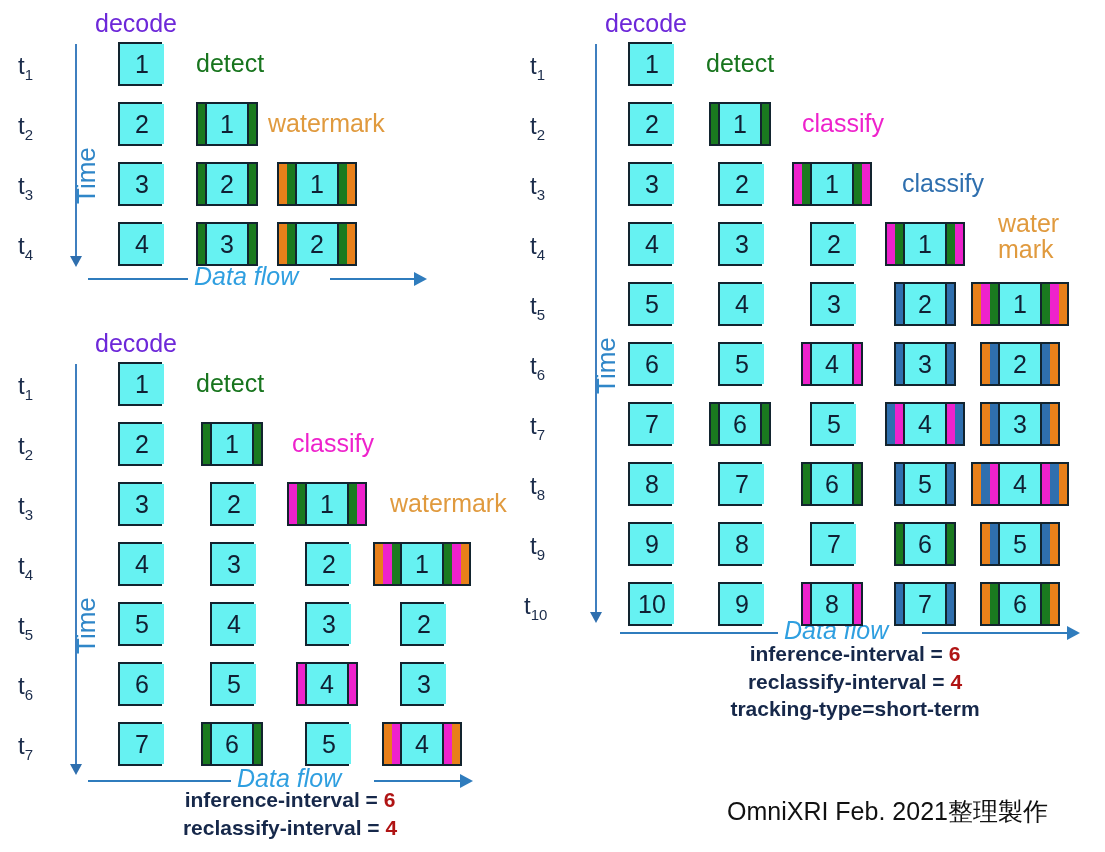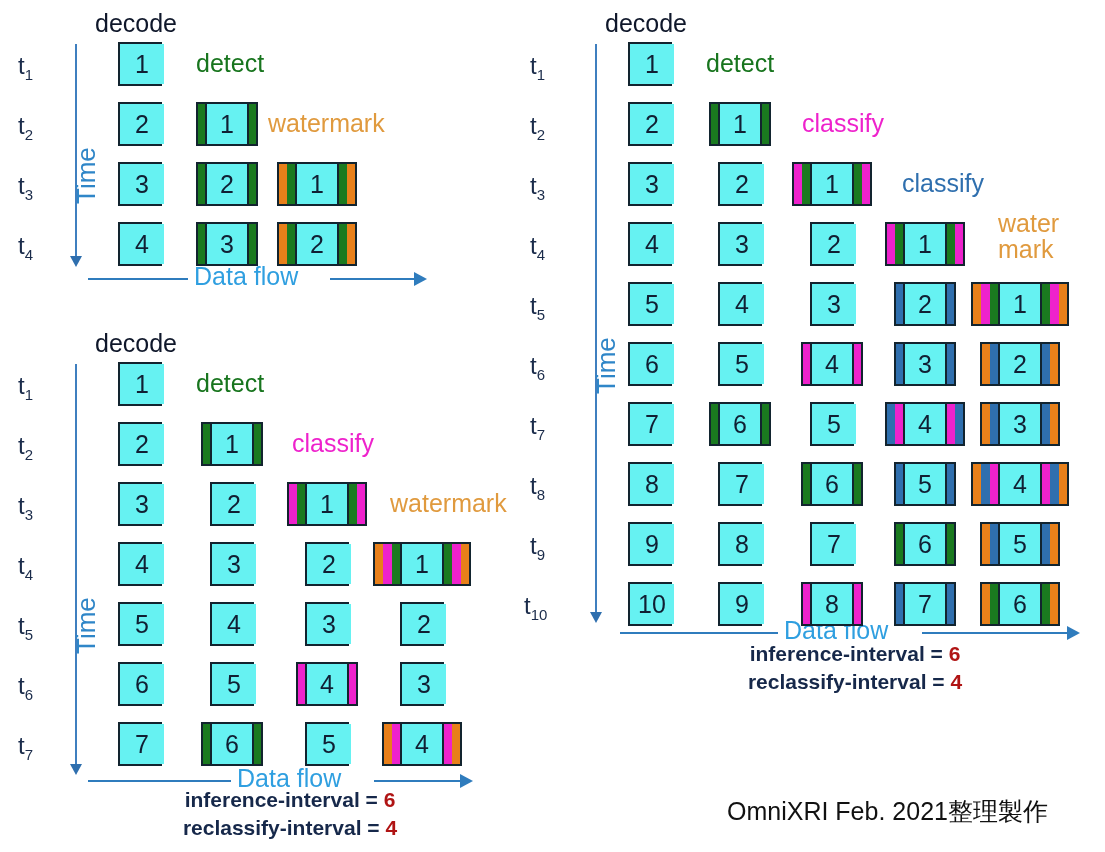--- a/index.html
+++ b/index.html
@@ -18,30 +18,30 @@
     border-top:11px solid #2f6fae;}
   .taxis .tlabel{position:absolute;color:#2f86c8;font-size:26px;
     transform:rotate(-90deg);transform-origin:left top;white-space:nowrap;}
 
   
   .tick{position:absolute;font-size:24px;color:#1a2b4a;white-space:nowrap;}
   .tick sub{font-size:15px;}
 
   
   .cap{position:absolute;font-size:25px;white-space:nowrap;line-height:1.05;}
-  .cap.decode{color:#0f172a;}
+  .cap.decode{color:#6d28d9;}
   .cap.detect{color:#18751e;}
   .cap.classify{color:#ee22cc;}
   .cap.tracking{color:#2f6fae;}
   .cap.watermark{color:#e09a3e;}
 
   
   .flow{position:absolute;height:26px;}
   .flow .seg{position:absolute;top:12px;height:2px;background:#2f7cbd;}
-  .flow .ftxt{position:absolute;top:-4px;color:#2f9fe0;font-size:25px;white-space:nowrap;}
+  .flow .ftxt{position:absolute;top:-4px;color:#2f9fe0;font-size:25px;white-space:nowrap;font-style:italic;}
   .flow .fhead{position:absolute;top:6px;width:0;height:0;
     border-top:7px solid transparent;border-bottom:7px solid transparent;
     border-left:13px solid #2f7cbd;}
 
   
   .fbox{position:absolute;display:flex;align-items:stretch;
     border:2px solid #12242f;box-sizing:border-box;background:#66f2f2;}
   .fbox .bar{height:100%;}
   .fbox .core{flex:0 0 auto;background:#66f2f2;display:flex;
     align-items:center;justify-content:center;
@@ -286,20 +286,23 @@
     <div class="fhead" style="left:447px;"></div>
   </div>
 
   <div class="note" style="left:110px;top:640px;width:450px;">
     <div>
       <span>inference-interval = </span><span class="num">6</span>
     </div>
     <div>
       <span>reclassify-interval = </span><span class="num">4</span>
     </div>
+    <div>
+      <span>tracking-type=short-term</span><span class="num"></span>
+    </div>
   </div>
 <div class="fbox" style="left: 108px; top: 42px; width: 44px; height: 44px;">
       <div class="core" style="width: 44px;">1</div>
     </div>
     <div class="fbox" style="left: 108px; top: 102px; width: 44px; height: 44px;">
       <div class="core" style="width: 44px;">2</div>
     </div>
     <div class="fbox" style="left: 189px; top: 102px; width: 62px; height: 44px;">
       <div class="bar" style="width: 9px; background: rgb(26, 122, 31);"></div>
       <div class="core sep" style="width: 40px;">1</div>

